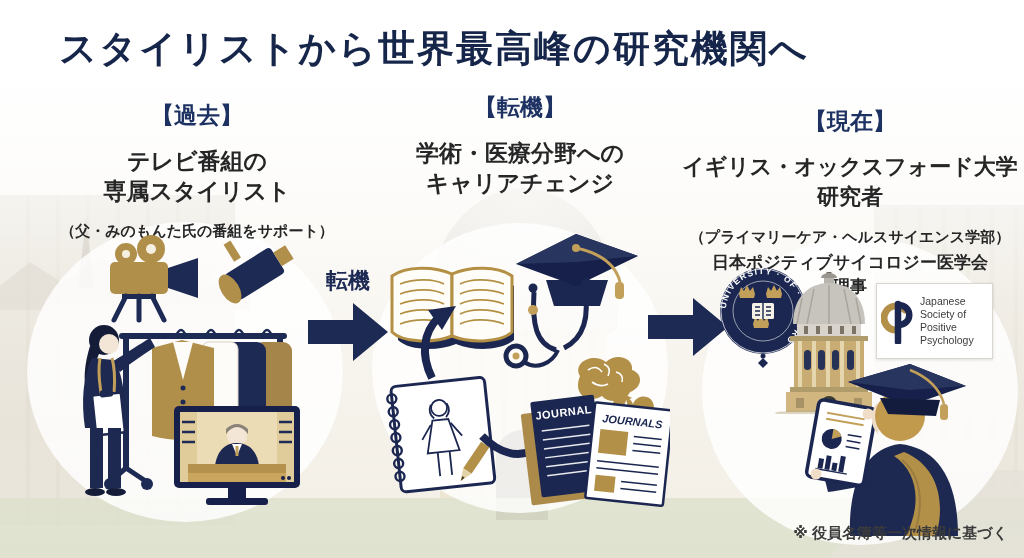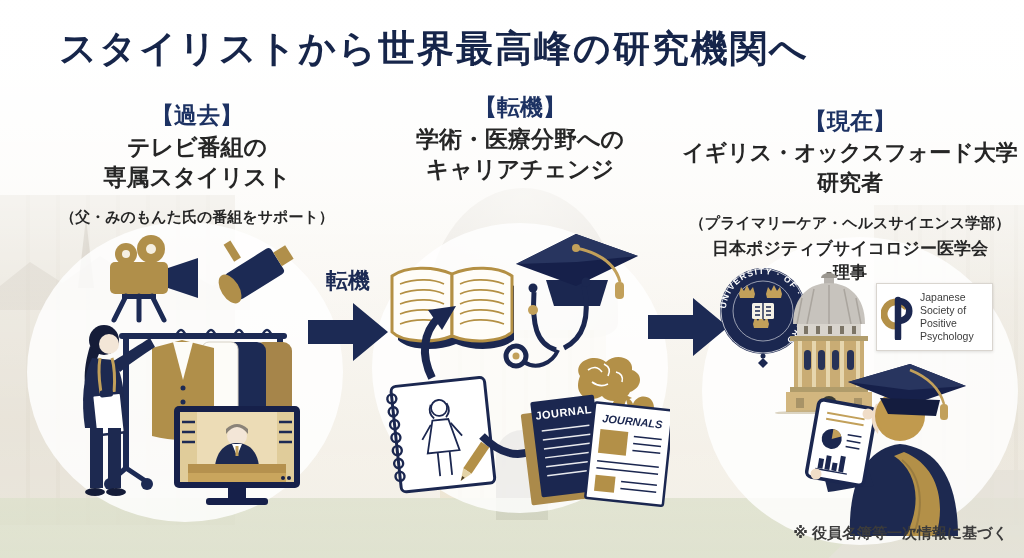--- a/index.html
+++ b/index.html
@@ -41,28 +41,28 @@
   
   .pre{white-space:pre-line;}
   .title{position:absolute;left:0;top:24px;width:868px;text-align:center;
     font-family:"Liberation Serif","DejaVu Serif",serif;font-weight:700;
     font-size:37px;letter-spacing:2px;color:#16254a;}
   .col{position:absolute;text-align:center;color:#262626;}
   .col-past{left:36px;top:100px;width:322px;}
   .col-turn{left:368px;top:92px;width:304px;}
   .col-present{left:664px;top:106px;width:372px;}
   .sec-header{font-size:23px;font-weight:800;color:#1d3263;}
-  .sec-body{font-size:23px;font-weight:800;line-height:30px;margin-top:1px;text-align:center;}
+  .sec-body{font-size:23px;font-weight:800;line-height:30px;margin-top:15px;text-align:center;}
   .sec-note{font-size:15px;font-weight:700;margin-top:16px;}
   .sec-roles{font-size:17px;font-weight:800;line-height:24px;margin-top:4px;}
   .arrow-label{position:absolute;left:306px;top:266px;width:84px;text-align:center;
     font-size:22px;font-weight:800;color:#1c2a54;}
   .footnote{position:absolute;right:16px;top:524px;font-size:15px;font-weight:700;color:#3b3b3b;}
   
-  .jspp{position:absolute;left:876px;top:283px;width:117px;height:68px;background:#fff;
+  .jspp{position:absolute;left:876px;top:283px;width:117px;height:76px;background:#fff;
     border:1px solid #d9d5cf;box-shadow:0 1px 3px rgba(0,0,0,.12);
     display:flex;align-items:center;gap:5px;padding:2px 4px;box-sizing:border-box;}
   .jspp-text{font-size:10.5px;line-height:1.25;color:#3c3c3c;}
   svg{position:absolute;display:block;}
 </style>
 </head>
 <body>
 
 <div id="stage">
 

